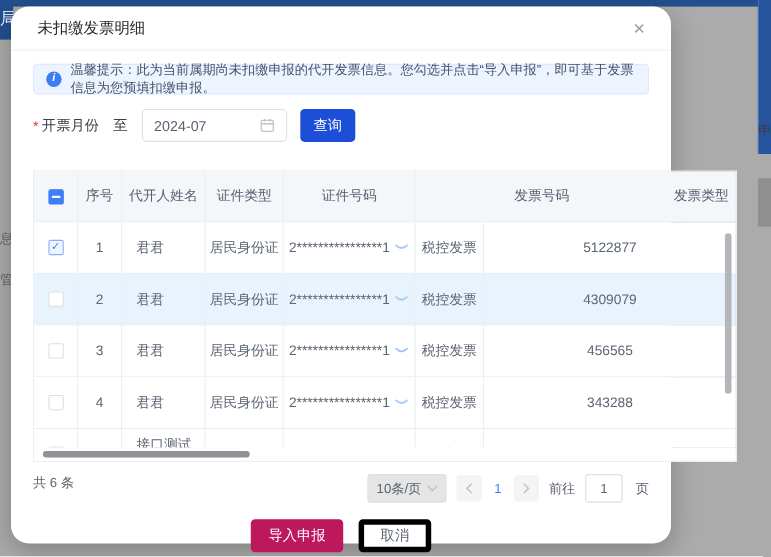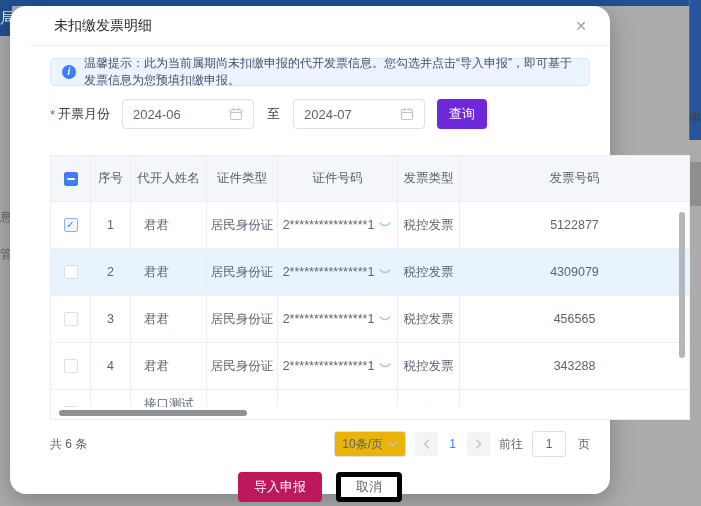--- a/index.html
+++ b/index.html
@@ -9,35 +9,35 @@
 
   
   .bg-topbar { position:absolute; left:0; top:0; width:701px; height:6px; background:#21508f; }
   .bg-topbar-left { position:absolute; left:0; top:0; width:12px; height:36px; background:#21508f; color:#e8edf5; font-size:15px; line-height:36px; overflow:hidden; }
   .bg-right-blue { position:absolute; left:689px; top:0; width:12px; height:140px; background:#27559d; border-left:1px solid #4a6fae; }
   .bg-side-text { position:absolute; left:0; width:12px; font-size:12px; color:#636363; overflow:hidden; white-space:nowrap; }
   .bg-right-text { position:absolute; left:689px; top:110px; width:12px; font-size:13px; color:#3f3f3f; overflow:hidden; white-space:nowrap; }
   .bg-right-band { position:absolute; left:689px; top:162px; width:12px; height:44px; background:#8f8f8f; }
 
   
-  .modal { position:absolute; left:10px; top:6px; width:600px; height:488px; background:#ffffff; border-radius:16px; box-shadow:0 6px 24px rgba(0,0,0,.25);padding-left:20px; }
+  .modal { position:absolute; left:10px; top:6px; width:600px; height:488px; background:#ffffff; border-radius:16px; box-shadow:0 6px 24px rgba(0,0,0,.25); }
   .m-header { height:40px; padding:0 24px; display:flex; align-items:center; border-bottom:1px solid #eef0f4; }
   .m-title { font-size:14px; color:#26282c; }
   .m-close { position:absolute; right:20px; top:11px; width:18px; height:18px; font-size:14px; color:#9b9ea3; text-align:center; line-height:18px; cursor:pointer; }
   .m-body { padding:12px 20px 0 20px; }
 
   .banner { height:28px; display:flex; align-items:center; gap:8px; background:#edf4ff; border:1px solid #dbe8fd; border-radius:4px; padding:0 11px; font-size:12px; color:#46526b; }
   .info-badge { width:14px; height:14px; border-radius:50%; background:#3d7df5; color:#fff; font-size:10px; font-weight:bold; text-align:center; line-height:14px; flex:none; font-style:italic; }
 
   .filter { display:flex; align-items:center; margin:13px 0 10px 0; font-size:13px; color:#3a4047; }
   .req { color:#e23c39; margin-right:3px; }
   .date-input { width:132px; height:30px; border:1px solid #dcdfe6; border-radius:4px; display:flex; align-items:center; justify-content:space-between; padding:0 10px; font-size:13px; color:#5c6370; margin-left:12px; background:#fff; }
   .sep { margin:0 13px; }
   .sep2 { margin-left:0; }
-  .btn-query { height:30px; width:50px; margin-left:12px; background:#6d28d9; border:none; border-radius:4px; color:#fff; font-size:13px; cursor:pointer; }
+  .btn-query { height:30px; width:50px; margin-left:12px; background:#1d4ed8; border:none; border-radius:4px; color:#fff; font-size:13px; cursor:pointer; }
 
   
   .tbl { position:relative; width:640px; border:1px solid #ebeef5;margin-top:26px; }
   .tr { display:flex; width:100%; }
   .thead { background:#f4f6fa; height:46px; border-bottom:1px solid #ebeef5; }
   .td, .th { display:flex; align-items:center; justify-content:center; border-right:1px solid #ebeef5; font-size:12.5px; color:#5b6472; overflow:hidden; }
   .th { color:#57606e; }
   .c0 { width:40px; flex:none; }
   .c1 { width:40px; flex:none; }
   .c2 { width:76px; flex:none; justify-content:flex-start; padding-left:13px; }
@@ -55,23 +55,23 @@
   .cb.ind .bar { width:8px; height:2px; background:#fff; border-radius:1px; }
   .cb.checked { border-color:#8ab0f8; background:#f0f6ff; }
   .cb .mark { display:none; }
   .cb.checked .mark { display:block; color:#3d7df5; font-size:10px; line-height:10px; }
 
   .vscroll { position:absolute; right:4px; top:56px; width:6px; height:146px; background:#b3b6bb; border-radius:3px; }
   .hstrip { height:12px; position:relative; background:#fff; }
   .hthumb { position:absolute; left:8px; top:3px; width:188px; height:6px; background:#8f9194; border-radius:3px; }
 
   
-  .t-footer { margin-top:11px; display:flex; align-items:center; justify-content:space-between; font-size:12px; color:#5c6370; }
+  .t-footer { margin-top:11px; display:flex; justify-content:space-between; font-size:12px; color:#5c6370; }
   .pager { display:flex; align-items:center; gap:9px; }
-  .size-select { width:72px; height:26px; border:1px solid #dcdfe6; border-radius:3px; display:flex; align-items:center; justify-content:space-between; padding:0 7px; background:#eab308; cursor:pointer; }
+  .size-select { width:72px; height:26px; border:1px solid #dcdfe6; border-radius:3px; display:flex; align-items:center; justify-content:space-between; padding:0 7px; background:#e5e5e5; cursor:pointer; }
   .pg-btn { width:23px; height:24px; background:#f4f4f5; border-radius:3px; display:flex; align-items:center; justify-content:center; cursor:default; }
   .pg-cur { color:#3d7df5; padding:0 2px; }
   .goto-input { width:34px; height:26px; border:1px solid #dcdfe6; border-radius:3px; text-align:center; font-size:12px; color:#5c6370; outline:none; }
   .goto-lbl { margin-left:3px; }
 
   
   .actions { margin-top:15px; display:flex; justify-content:center; gap:14px; }
   .btn-primary { height:30px; padding:0 16px; background:#be185d; color:#fff; border:none; border-radius:4px; font-size:13px; cursor:pointer; }
   .btn-plain { height:30px; padding:0 15px; background:#fff; color:#5c6370; border:5px solid #000000; border-radius:4px; font-size:13px; cursor:pointer; }
 
@@ -99,31 +99,20 @@
     <div class="m-body">
 
       <div class="banner">
         <span class="info-badge">i</span>
         <span>温馨提示：此为当前属期尚未扣缴申报的代开发票信息。您勾选并点击“导入申报”，即可基于发票信息为您预填扣缴申报。</span>
       </div>
 
       <div class="filter">
         <span class="req">*</span>
         <span>开票月份</span>
-        <div class="date-input">
-          <span>2024-06</span>
-          <span>
-            <svg width="14" height="14" viewBox="0 0 14 14">
-                <rect x="1.5" y="2.5" width="11" height="10" rx="1.5" fill="none" stroke="#c0c4cc" stroke-width="1.2"></rect>
-                <line x1="1.5" y1="5.5" x2="12.5" y2="5.5" stroke="#c0c4cc" stroke-width="1.2"></line>
-                <line x1="4.5" y1="1" x2="4.5" y2="3.5" stroke="#c0c4cc" stroke-width="1.2"></line>
-                <line x1="9.5" y1="1" x2="9.5" y2="3.5" stroke="#c0c4cc" stroke-width="1.2"></line>
-              </svg>
-          </span>
-        </div>
         <span class="sep">至</span>
         <div class="date-input sep2" style="margin-left:0;">
           <span>2024-07</span>
           <span>
             <svg width="14" height="14" viewBox="0 0 14 14">
                 <rect x="1.5" y="2.5" width="11" height="10" rx="1.5" fill="none" stroke="#c0c4cc" stroke-width="1.2"></rect>
                 <line x1="1.5" y1="5.5" x2="12.5" y2="5.5" stroke="#c0c4cc" stroke-width="1.2"></line>
                 <line x1="4.5" y1="1" x2="4.5" y2="3.5" stroke="#c0c4cc" stroke-width="1.2"></line>
                 <line x1="9.5" y1="1" x2="9.5" y2="3.5" stroke="#c0c4cc" stroke-width="1.2"></line>
               </svg>
@@ -136,22 +125,22 @@
         <div class="tr thead">
           <div class="th c0">
             <span class="cb ind">
                 <span class="bar"></span>
               </span>
           </div>
           <div class="th c1">序号</div>
           <div class="th c2 c2h">代开人姓名</div>
           <div class="th c3">证件类型</div>
           <div class="th c4">证件号码</div>
+          <div class="th c6">发票号码</div>
           <div class="th c5">发票类型</div>
-          <div class="th c6">发票号码</div>
         </div>
 
         <div class="tbody">
 
           <div class="tr row">
             <div class="td c0">
               <span class="cb checked">
                   <span class="mark">✓</span>
                 </span>
             </div>

